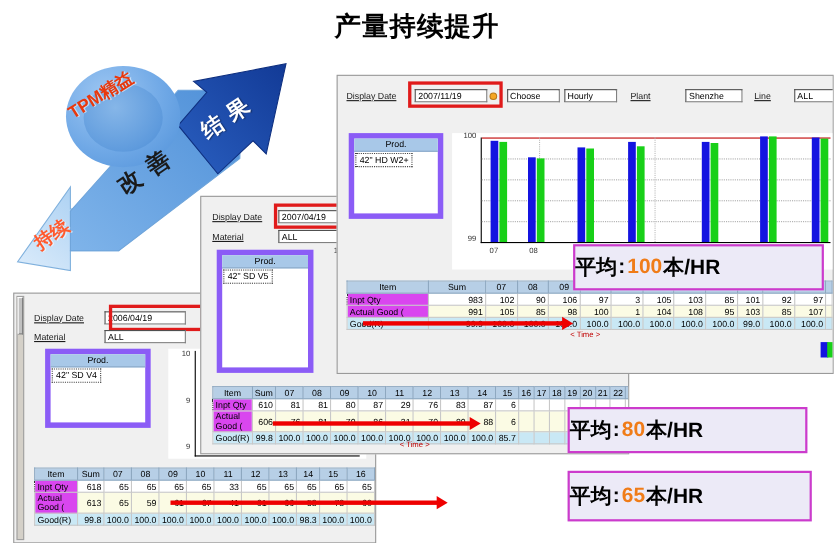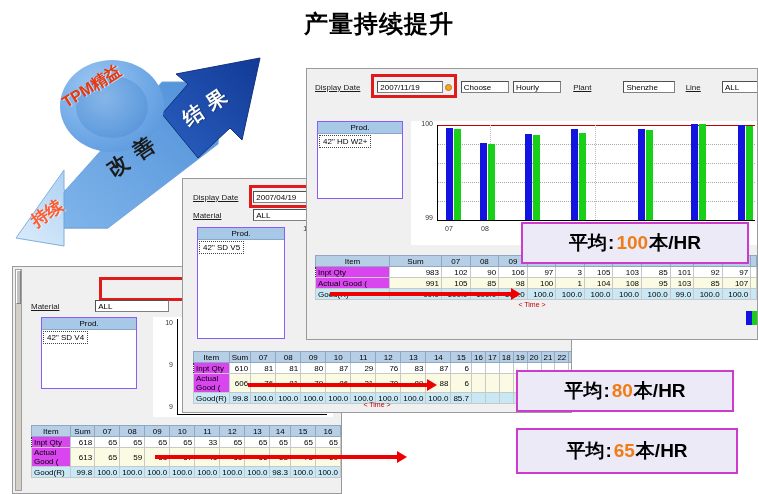--- a/index.html
+++ b/index.html
@@ -72,21 +72,21 @@
   .radio { display:inline-block; width:7px; height:7px; border-radius:50%;
            border:1px solid #666; background:#fff; vertical-align:middle; position:relative; }
   .radio.on::after { content:""; position:absolute; left:1px; top:1px; width:3px; height:3px;
                      border-radius:50%; background:#222; }
   .clock-dot { display:inline-block; width:7px; height:7px; border-radius:50%;
                background:#f5a623; border:1px solid #b8791a; vertical-align:middle; }
 
   .redbox { position:absolute; border:3px solid #e01b1b; }
 
   
-  .prod-box { position:absolute; background:#fff; border:1px solid #8b5cf6; }
+  .prod-box { position:absolute; background:#fff; border:5px solid #8b5cf6; }
   .prod-head { background:#a8c8e8; border-bottom:1px solid #8aa9c8; text-align:center;
                font-size:8px; padding:1px 0; color:#000; }
   .prod-item { font-size:8px; padding:1px 3px; border:1px dotted #444; margin:1px; display:inline-block; }
 
   
   .chart { position:absolute; background:#fff; }
   .chart-plot { position:absolute; background:#fff; border-left:1px solid #000; border-bottom:1px solid #000; }
   .ytick { position:absolute; right:0; font-size:7px; color:#333; text-align:right; white-space:nowrap; }
   .xtick { position:absolute; font-size:7px; color:#333; text-align:center; }
   .gridline { position:absolute; border-top:1px dotted #aaa; left:0; right:0; }
@@ -113,21 +113,21 @@
   
   .bigarrow { position:absolute; height:4px; background:#ee0000; }
   .bigarrow::after {
     content:""; position:absolute; right:-9px; top:-4px;
     border-left:10px solid #ee0000; border-top:6px solid transparent; border-bottom:6px solid transparent;
   }
 
   
   .callout {
     position:absolute; background:#eceaf7; border:2px solid #cc3bcc;
-    display:flex; align-items:center; justify-content:center;
+    display:flex; align-items:center; 
     font-size:19px; font-weight:bold; color:#000; white-space:nowrap;
   }
   .callout .num { color:#f07c18; padding:0 1px; }
   .callout .sep { padding:0 1px; }
 
   
   .sbar { position:absolute; background:#d4d0c8; border:1px solid #a0a0a0; }
   .sthumb { position:absolute; background:#c0c0c0; border:1px solid #fff;
             border-right-color:#808080; border-bottom-color:#808080; }
 </style>
@@ -172,20 +172,24 @@
 
   <div class="seg-label" style="left:168px;top:40px;font-size:20px;color:#ffffff;transform:rotate(-34deg);letter-spacing:8px;">结果</div>
 </div>
 
 <div class="panel" id="panel-bottom" style="left:12px;top:266px;width:330px;height:228px;">
 
   <div class="sbar" style="left:2px;top:2px;width:7px;height:222px;">
     <div class="sthumb" style="left:0;top:0;width:5px;height:34px;"></div>
   </div>
 
+  <div class="form-row" style="left:18px;top:16px;">
+    <span class="fld-label" style="width:62px;">Display Date</span>
+    <span class="txtbox" style="width:74px;">2006/04/19</span>
+  </div>
   <div class="redbox" style="left:86px;top:10px;width:86px;height:24px;"></div>
 
   <div class="form-row" style="left:18px;top:33px;">
     <span class="fld-label" style="width:62px;">Material</span>
     <span class="combo" style="width:74px;">ALL</span>
   </div>
 
   <div class="prod-box" style="left:28px;top:50px;width:96px;height:72px;">
     <div class="prod-head">Prod.</div>
     <div class="prod-item">42" SD V4</div>

